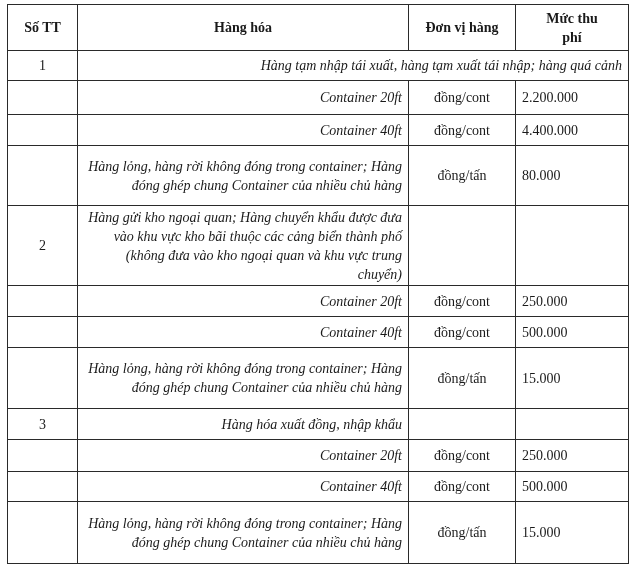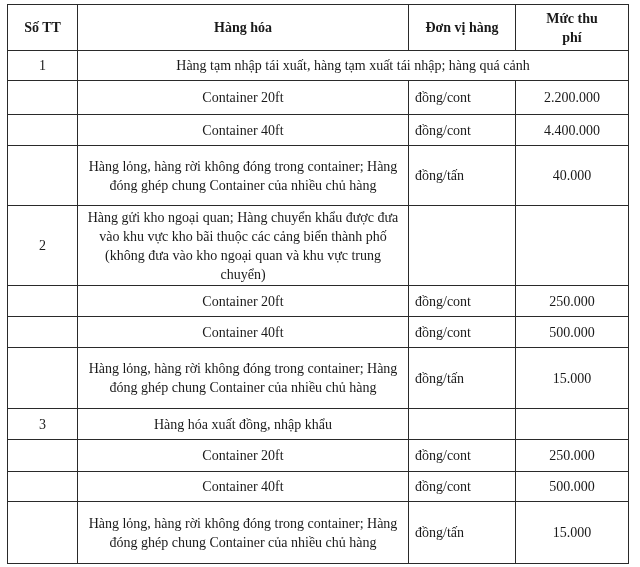--- a/index.html
+++ b/index.html
@@ -4,23 +4,23 @@
 <style>
   html, body { margin:0; padding:0; background:#ffffff; }
   body { width:640px; height:567px; overflow:hidden; position:relative;
          font-family:"Liberation Serif","DejaVu Serif",serif; color:#1a1a1a; }
   table.fee { position:absolute; left:7px; top:4px; width:621px;
               border-collapse:collapse; table-layout:fixed; font-size:14px; line-height:19px; }
   table.fee td, table.fee th { border:1.5px solid #2a2a2a; padding:0 6px; vertical-align:middle; }
   col.c1 { width:70px; } col.c2 { width:331px; } col.c3 { width:107px; } col.c4 { width:113px; }
   th { font-weight:bold; text-align:center; }
   td.stt { text-align:center; }
-  td.unit { }
-  td.fee-val { text-align:center;margin-top:36px; }
-  td.desc { text-align:center; }
+  td.unit { text-align:center; }
+  td.fee-val { text-align:left;margin-top:36px; }
+  td.desc { text-align:right;font-style:italic; }
 </style>
 </head>
 <body>
 
 <table class="fee">
   <colgroup>
       <col class="c1">
       <col class="c2">
       <col class="c3">
       <col class="c4">
@@ -47,21 +47,21 @@
     <tr style="height:31px">
       <td class="stt"></td>
       <td class="desc">Container 40ft</td>
       <td class="unit">đồng/cont</td>
       <td class="fee-val">4.400.000</td>
     </tr>
     <tr style="height:60px">
       <td class="stt"></td>
       <td class="desc">Hàng lỏng, hàng rời không đóng trong container; Hàng đóng ghép chung Container của nhiều chủ hàng</td>
       <td class="unit">đồng/tấn</td>
-      <td class="fee-val">40.000</td>
+      <td class="fee-val">80.000</td>
     </tr>
     <tr style="height:80px">
       <td class="stt">2</td>
       <td class="desc">Hàng gửi kho ngoại quan; Hàng chuyển khẩu được đưa vào khu vực kho bãi thuộc các cảng biển thành phố (không đưa vào kho ngoại quan và khu vực trung chuyển)</td>
       <td class="unit"></td>
       <td class="fee-val"></td>
     </tr>
     <tr style="height:31px">
       <td class="stt"></td>
       <td class="desc">Container 20ft</td>

